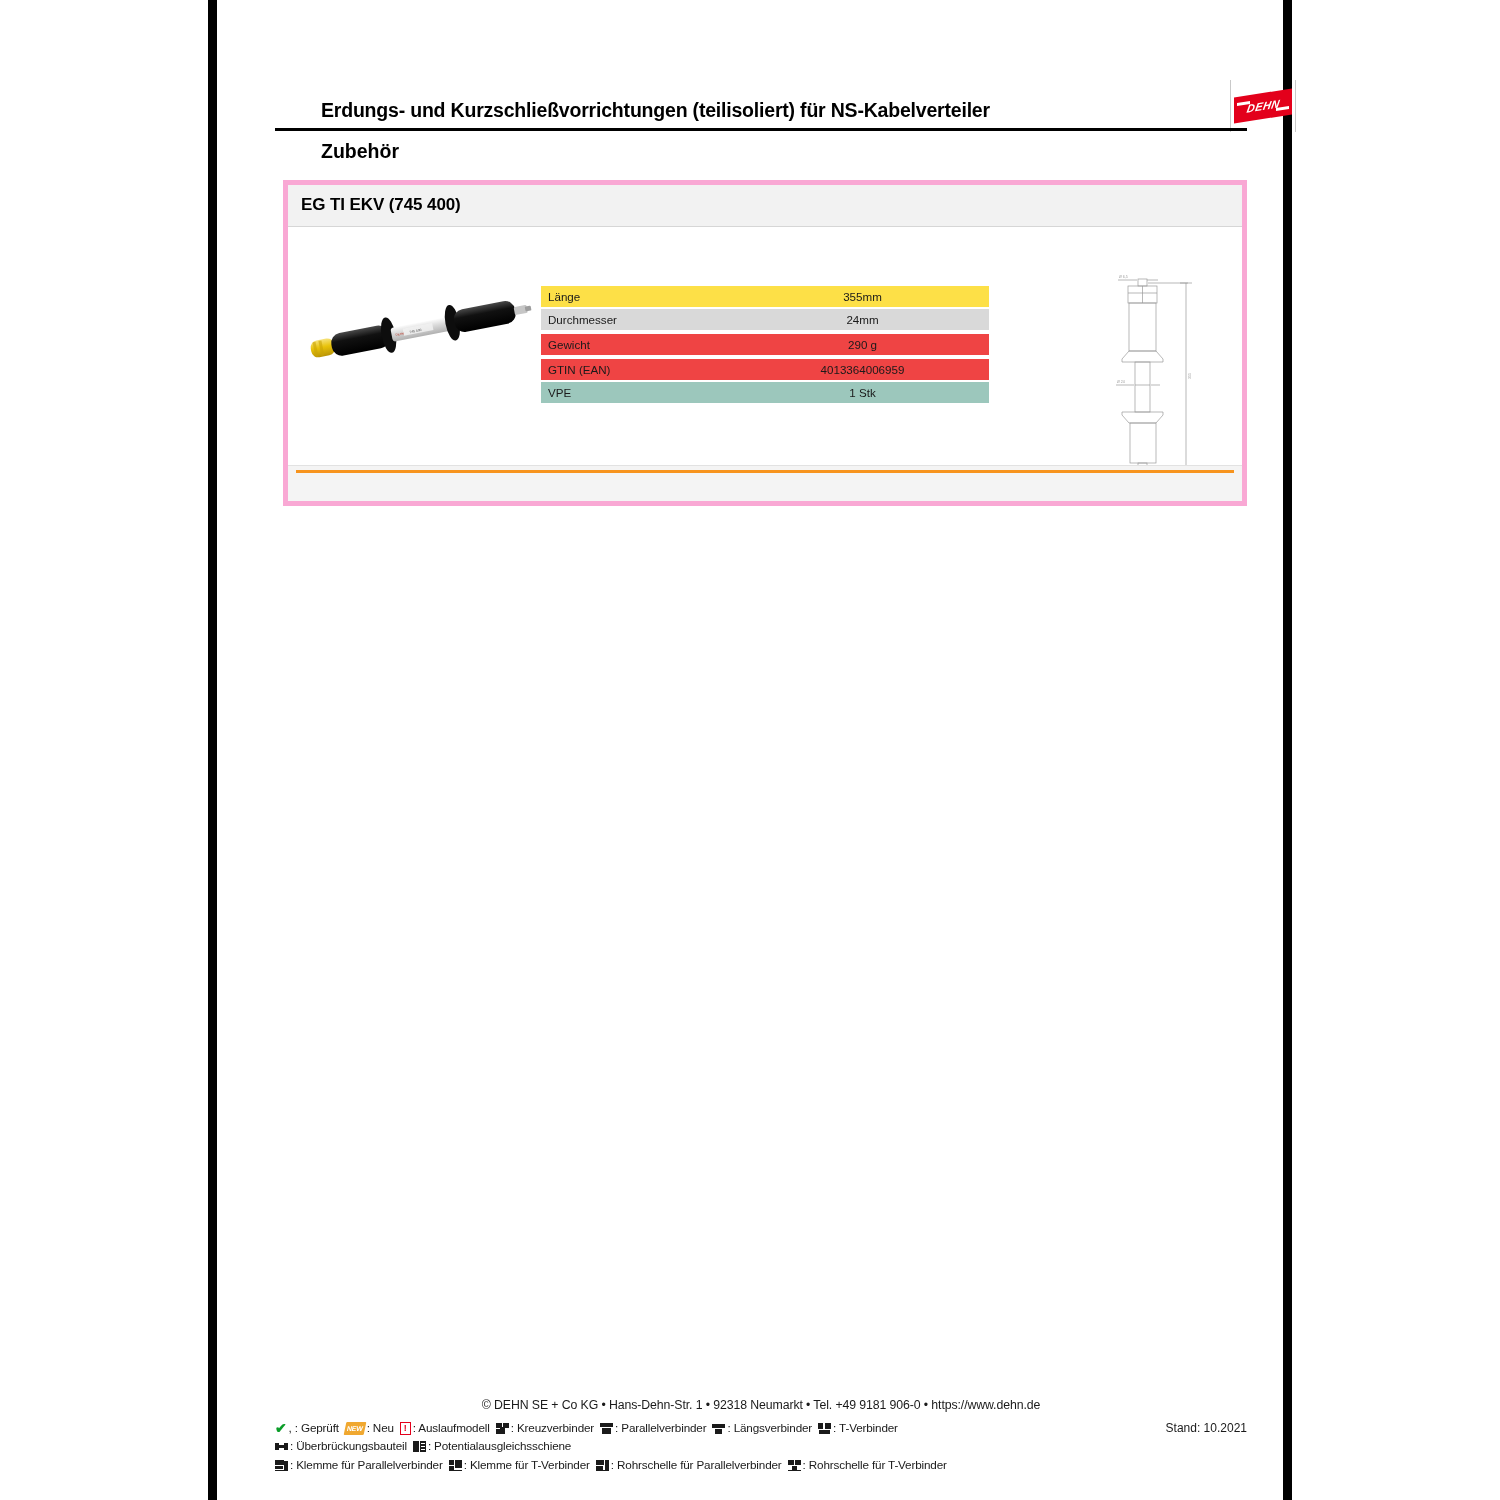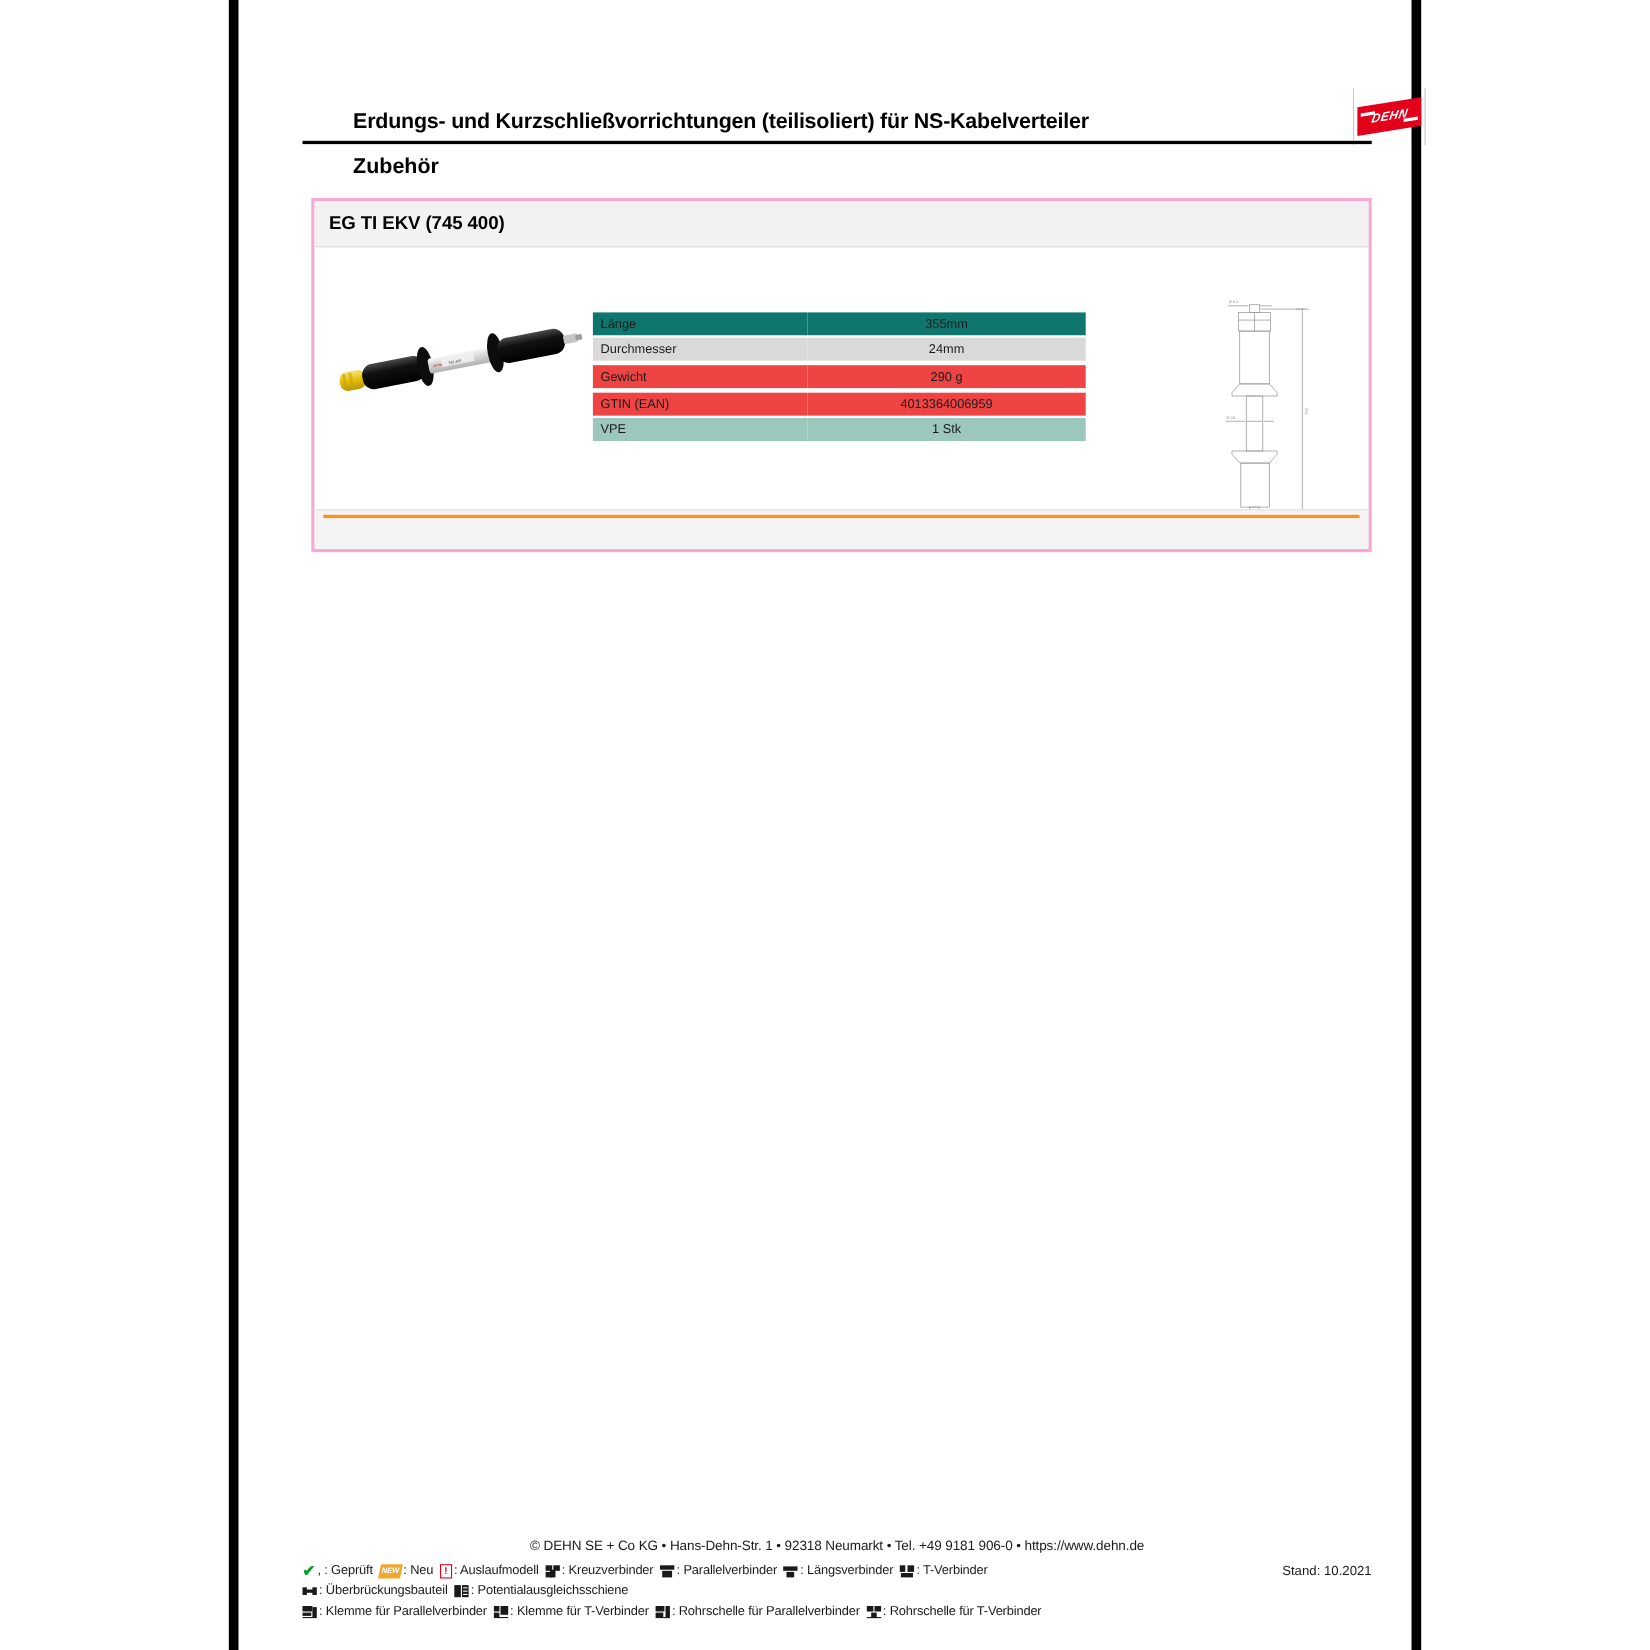--- a/index.html
+++ b/index.html
@@ -89,21 +89,21 @@
     background: #ffffff;
   }
   .dehn-logo:before { left: 3px; top: 6px; }
   .dehn-logo:after  { right: 3px; bottom: 6px; }
 
   
   .product-card {
     position: absolute;
     left: 66px; top: 180px;
     width: 964px;
-    border: 3px solid #f9a8d4;
+    border: 5px solid #f9a8d4;
     background: #ffffff;
   }
   .card-head {
     background: #f2f2f2;
     border-bottom: 1px solid #d6d6d6;
     padding: 10px 13px 11px 13px;
   }
   .card-head-title {
     font-size: 17px;
     font-weight: bold;
@@ -142,21 +142,21 @@
     background: #f7941e;
     color: #ffffff;
     font-weight: bold;
     font-size: 11.8px;
     padding: 0;
   }
   .hdr-cell-inner { padding: 3px 7px 2px 7px; }
   .hdr-cell-inner.two { padding-bottom: 4px; }
   .spec-table td.label { text-align: left; width: 195px; }
   .spec-table td.value { text-align: center; }
-  tr.g1 td { background: #0f766e; }
+  tr.g1 td { background: #fde047; }
   tr.g2 td { background: #d9d9d9; }
   tr.t1 td { background: #ef4444; }
   tr.t2 td { background: #9cc7bc; }
   tr.sep td { height: 2px; padding: 0; background: #ffffff; }
   .tbl-bottom-rule {
     position: absolute;
     left: 253px; top: 254px;
     width: 448px; height: 2px;
     background: #f7941e;
   }

